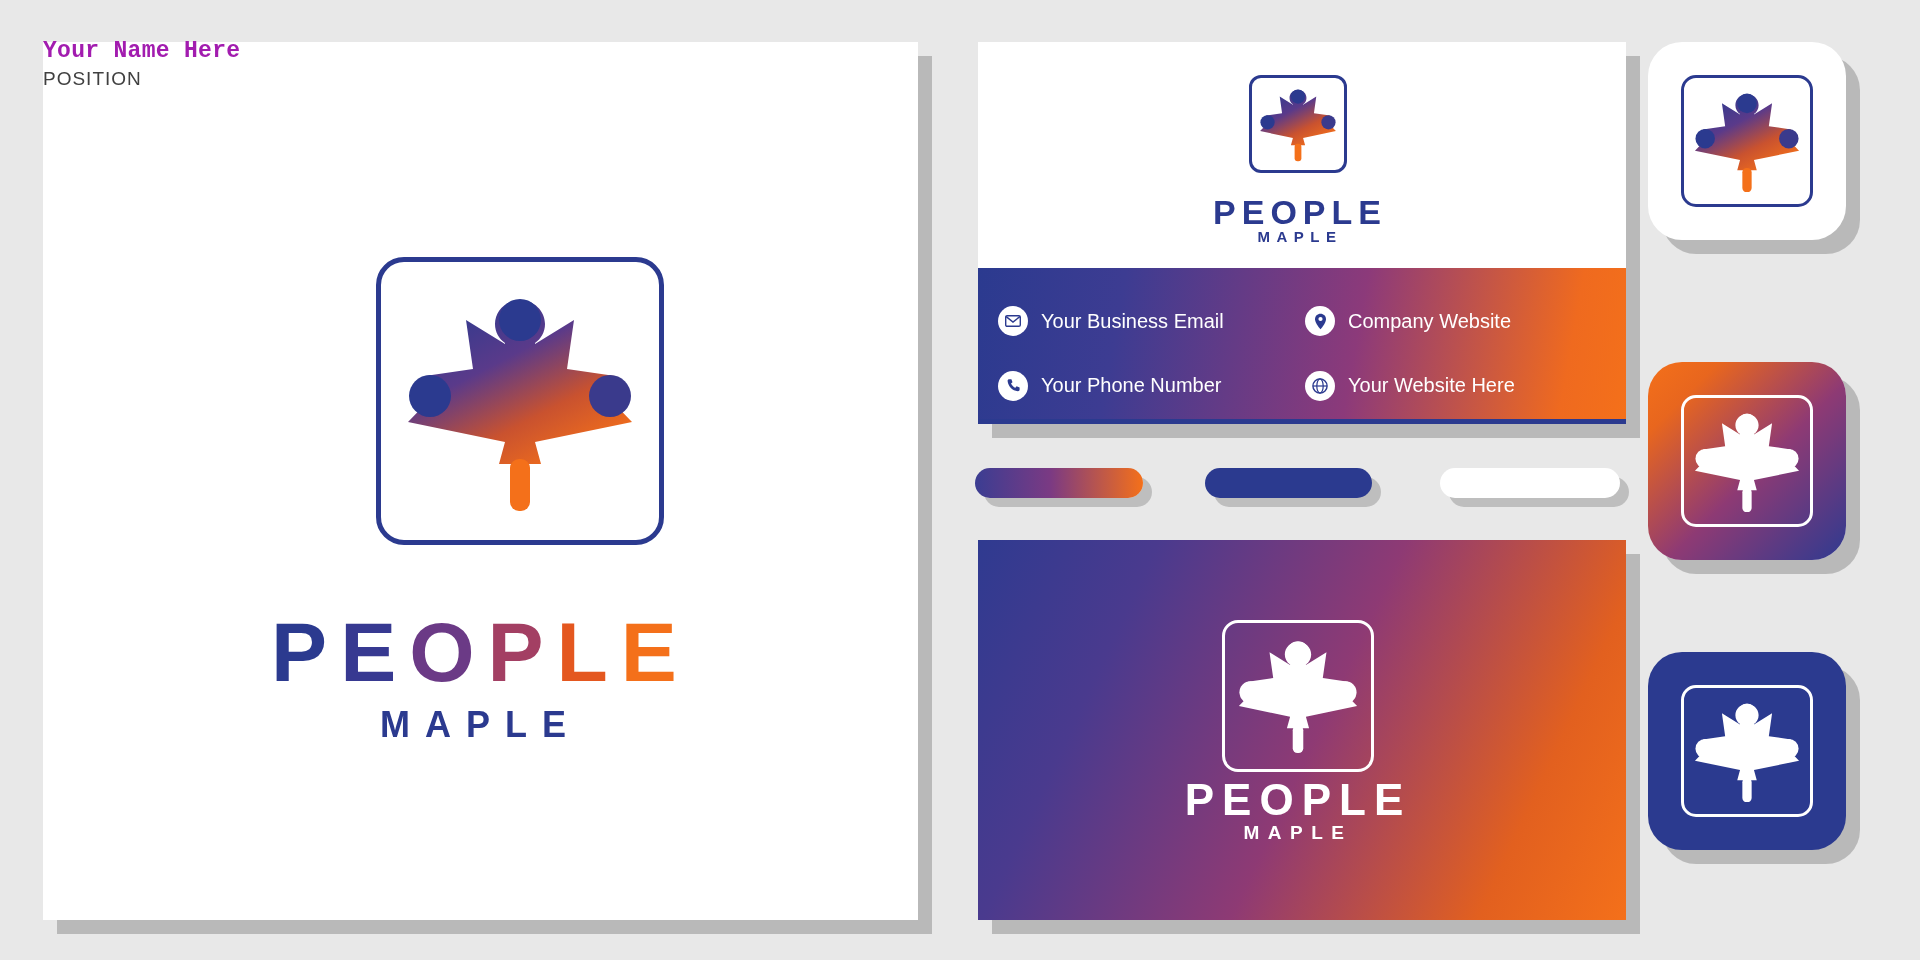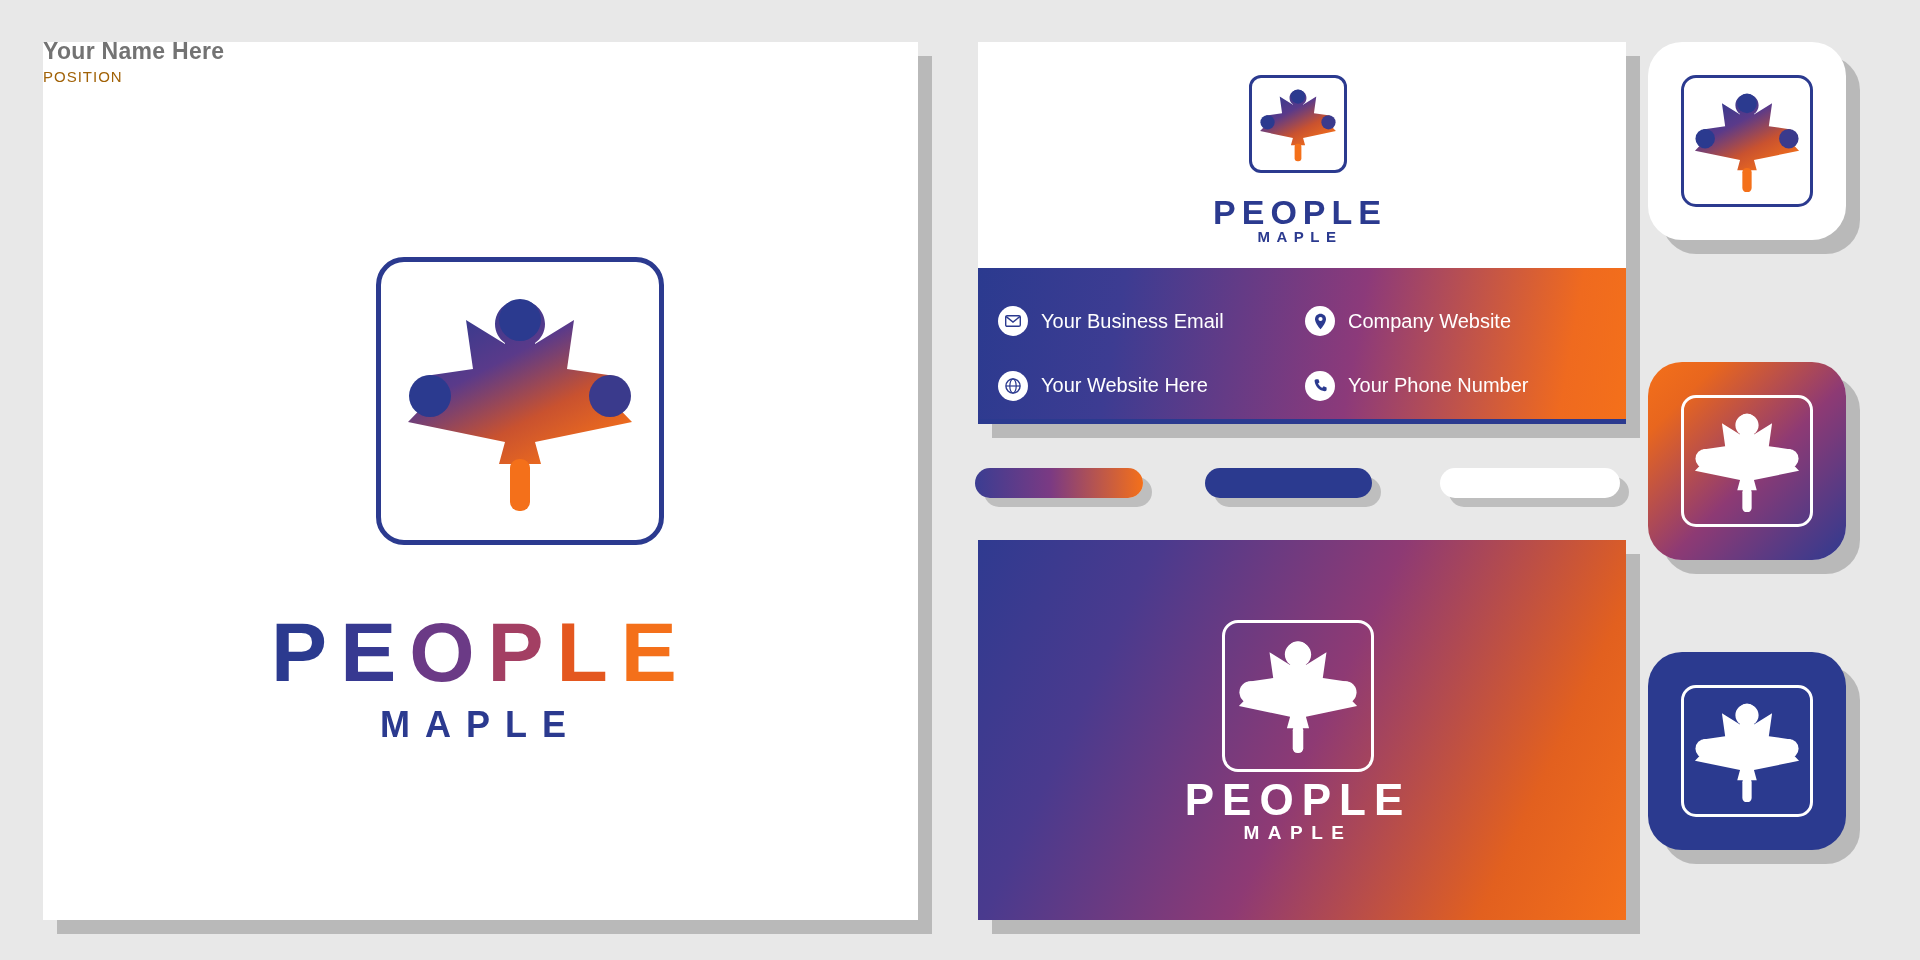--- a/index.html
+++ b/index.html
@@ -80,29 +80,30 @@
     width: 648px;
     height: 382px;
     background: #ffffff;
   }
   .bcard-name {
     position: absolute;
     left: 43px;
     top: 38px;
     font-size: 23px;
     font-weight: 700;
-    color: #737373;
+    color: #a21caf;
     letter-spacing: 0.3px;
+    font-family: Liberation Mono, monospace;
   }
   .bcard-position {
     position: absolute;
     left: 43px;
     top: 68px;
-    font-size: 15px;
-    color: #a16207;
+    font-size: 19px;
+    color: #404040;
     letter-spacing: 1px;
   }
   .bcard-logo-frame {
     left: 1249px;
     top: 75px;
     width: 98px;
     height: 98px;
     border-width: 3px;
     border-radius: 12px;
     position: absolute;
@@ -338,36 +339,36 @@
           <svg width="13" height="17" viewBox="0 0 13 17">
               <path d="M6.5 0.8 C3.4 0.8 1 3.2 1 6.2 C1 10.2 6.5 16.2 6.5 16.2 C6.5 16.2 12 10.2 12 6.2 C12 3.2 9.6 0.8 6.5 0.8 Z" fill="#2b3a8f"></path>
               <circle cx="6.5" cy="6" r="2.1" fill="#ffffff"></circle>
             </svg>
         </span>
         <span class="contact-text">Company Website</span>
       </div>
 
       <div class="contact-item">
         <span class="contact-icon">
+          <svg width="15" height="15" viewBox="0 0 15 15">
+              <path d="M3.2 1.2 L5.4 1.2 L6.5 4.2 L5 5.4 C5.8 7.2 7.6 9 9.4 9.8 L10.6 8.3 L13.6 9.4 L13.6 11.6 C13.6 12.6 12.8 13.3 11.8 13.2 C6.3 12.6 2.2 8.5 1.6 3 C1.5 2 2.2 1.2 3.2 1.2 Z" fill="#2b3a8f"></path>
+            </svg>
+        </span>
+        <span class="contact-text">Your Phone Number</span>
+      </div>
+
+      <div class="contact-item">
+        <span class="contact-icon">
           <svg width="16" height="16" viewBox="0 0 16 16">
               <circle cx="8" cy="8" r="7.1" fill="none" stroke="#2b3a8f" stroke-width="1.4"></circle>
               <ellipse cx="8" cy="8" rx="3.2" ry="7.1" fill="none" stroke="#2b3a8f" stroke-width="1.2"></ellipse>
               <line x1="1" y1="8" x2="15" y2="8" stroke="#2b3a8f" stroke-width="1.2"></line>
             </svg>
         </span>
         <span class="contact-text">Your Website Here</span>
-      </div>
-
-      <div class="contact-item">
-        <span class="contact-icon">
-          <svg width="15" height="15" viewBox="0 0 15 15">
-              <path d="M3.2 1.2 L5.4 1.2 L6.5 4.2 L5 5.4 C5.8 7.2 7.6 9 9.4 9.8 L10.6 8.3 L13.6 9.4 L13.6 11.6 C13.6 12.6 12.8 13.3 11.8 13.2 C6.3 12.6 2.2 8.5 1.6 3 C1.5 2 2.2 1.2 3.2 1.2 Z" fill="#2b3a8f"></path>
-            </svg>
-        </span>
-        <span class="contact-text">Your Phone Number</span>
       </div>
 
     </div>
   </div>
 
   <div class="pill pill-1 pill-shadow"></div>
   <div class="pill pill-2 pill-shadow"></div>
   <div class="pill pill-3 pill-shadow"></div>
 
   <div class="bcard-back shadowed"></div>

